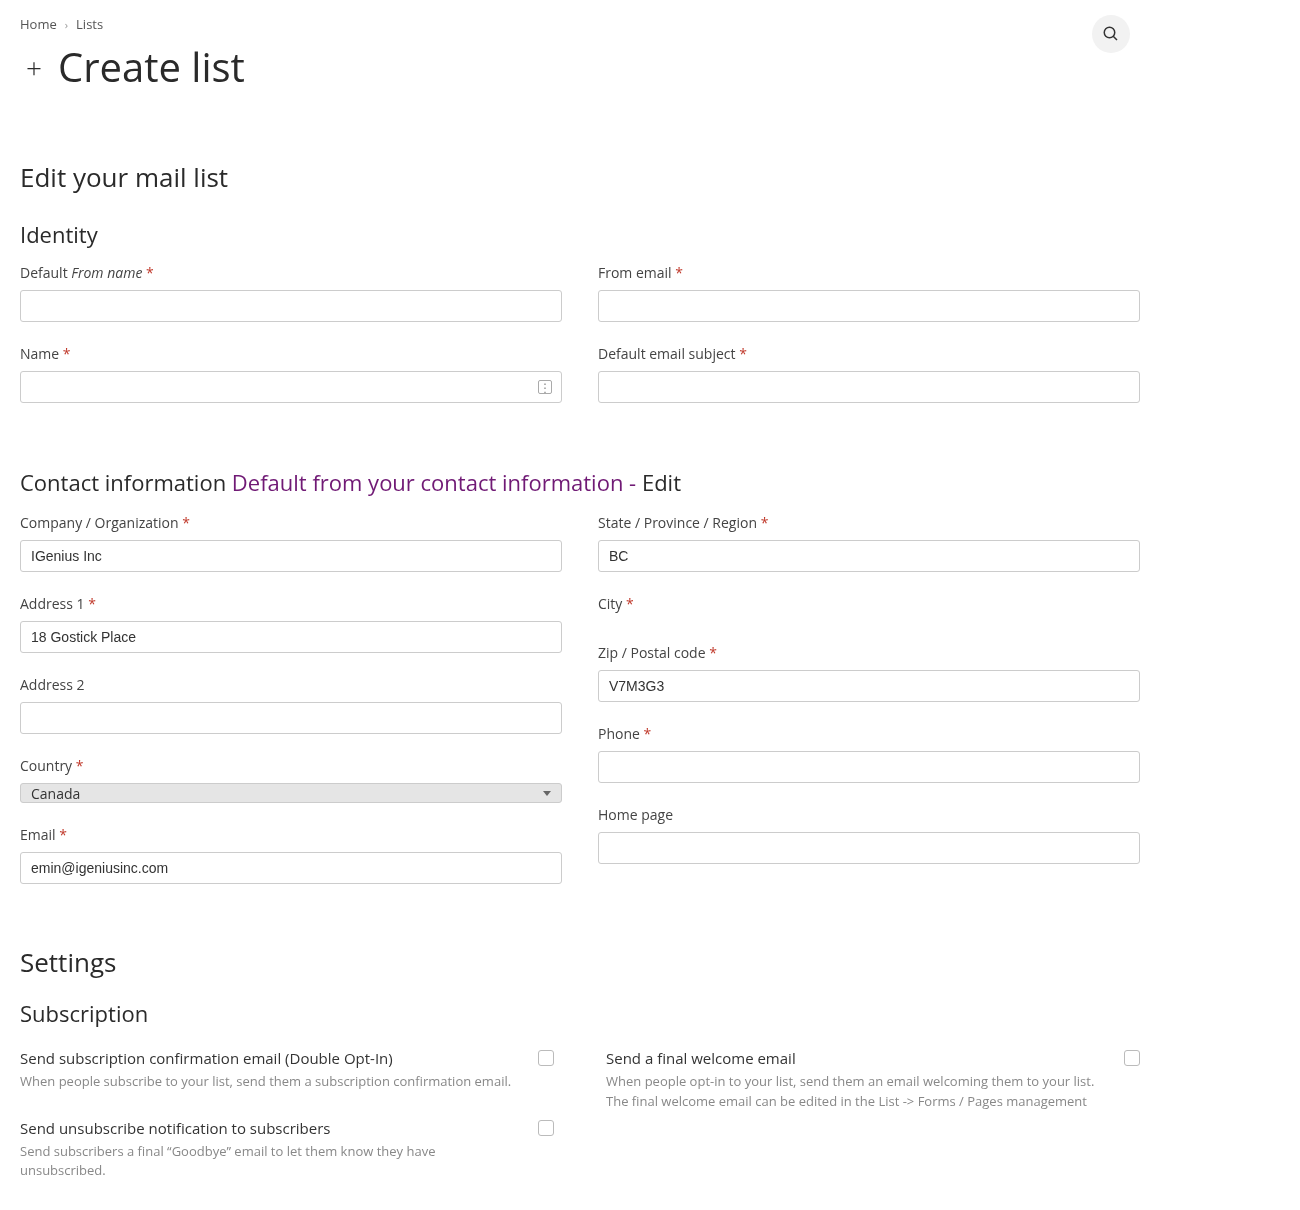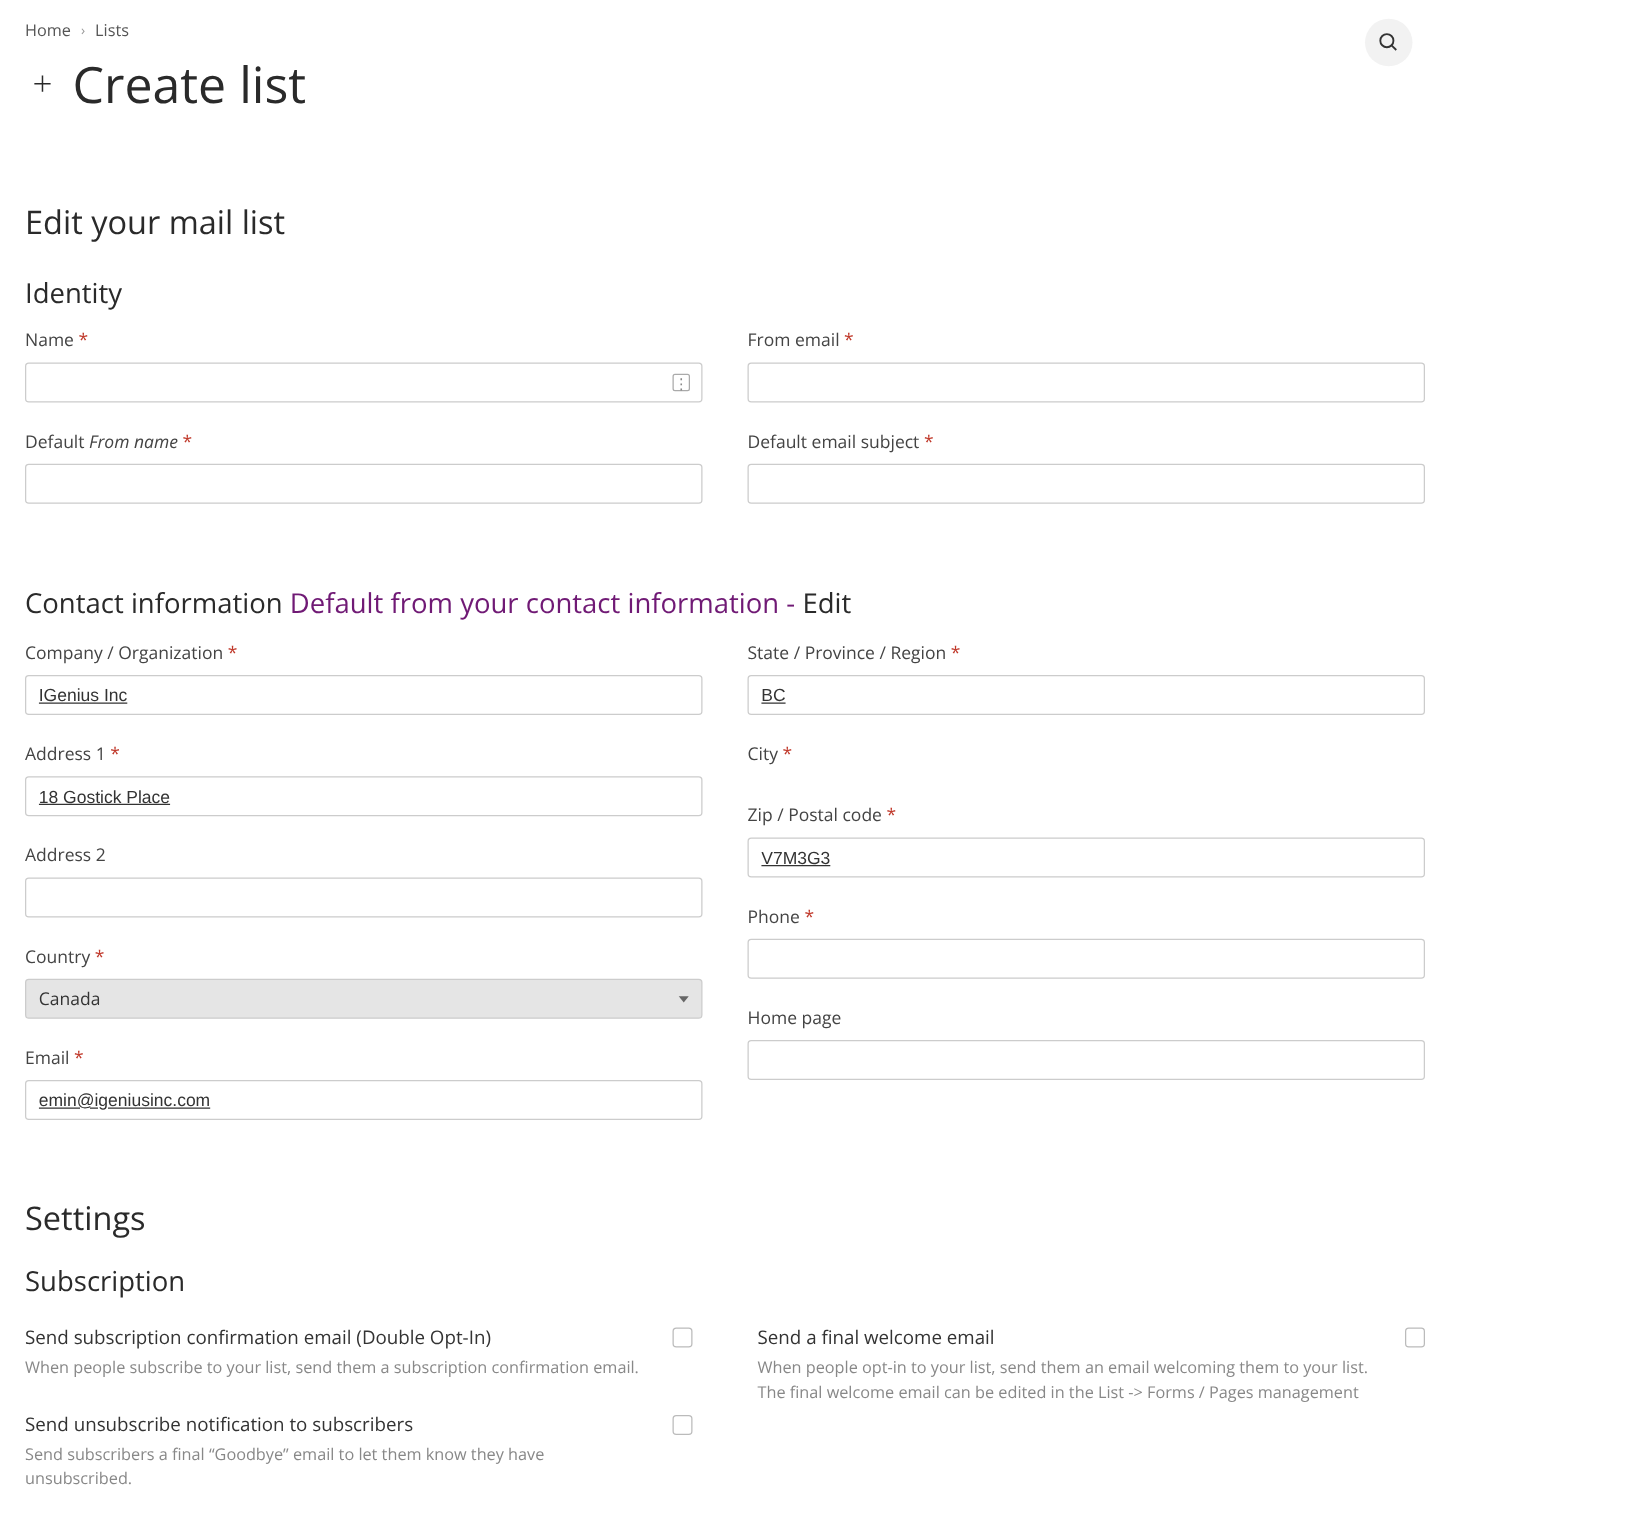--- a/index.html
+++ b/index.html
@@ -112,25 +112,24 @@
     }
     .text-input {
       width: 100%;
       height: 32px;
       border: 1px solid #ccc;
       border-radius: 3px;
       padding: 0 10px;
       font-size: 14px;
       color: #333;
       background: #fff;
-      text-decoration: underline;
     }
     .select-wrap {
       width: 100%;
-      height: 32px;
+      height: 20px;
       background: #e5e5e5;
       border: 1px solid #ccc;
       border-radius: 3px;
       display: flex;
       align-items: center;
       justify-content: space-between;
       padding: 0 10px;
       cursor: pointer;
       font-size: 14px;
       color: #333;
@@ -242,29 +241,29 @@
   </div>
 </div>
 
 <h2 class="section-title">Edit your mail list</h2>
 
 <h3 class="sub-section-title">Identity</h3>
 
 <div class="form-grid">
   <div class="form-col">
     <div class="field">
+      <label class="field-label"><span>Default</span> <span class="italic">From name</span> <span class="req">*</span></label>
+      <input type="text" class="text-input" value="" style="">
+    </div>
+    <div class="field">
       <label class="field-label"><span>Name</span> <span class="req">*</span></label>
       <div class="name-input-wrap">
         <input type="text" class="text-input" value="" style="">
         <span class="inline-icon">⋮</span>
       </div>
-    </div>
-    <div class="field">
-      <label class="field-label"><span>Default</span> <span class="italic">From name</span> <span class="req">*</span></label>
-      <input type="text" class="text-input" value="" style="">
     </div>
   </div>
   <div class="form-col">
     <div class="field">
       <label class="field-label"><span>From email</span> <span class="req">*</span></label>
       <input type="text" class="text-input" value="" style="">
     </div>
     <div class="field">
       <label class="field-label"><span>Default email subject</span> <span class="req">*</span></label>
       <input type="text" class="text-input" value="" style="">

